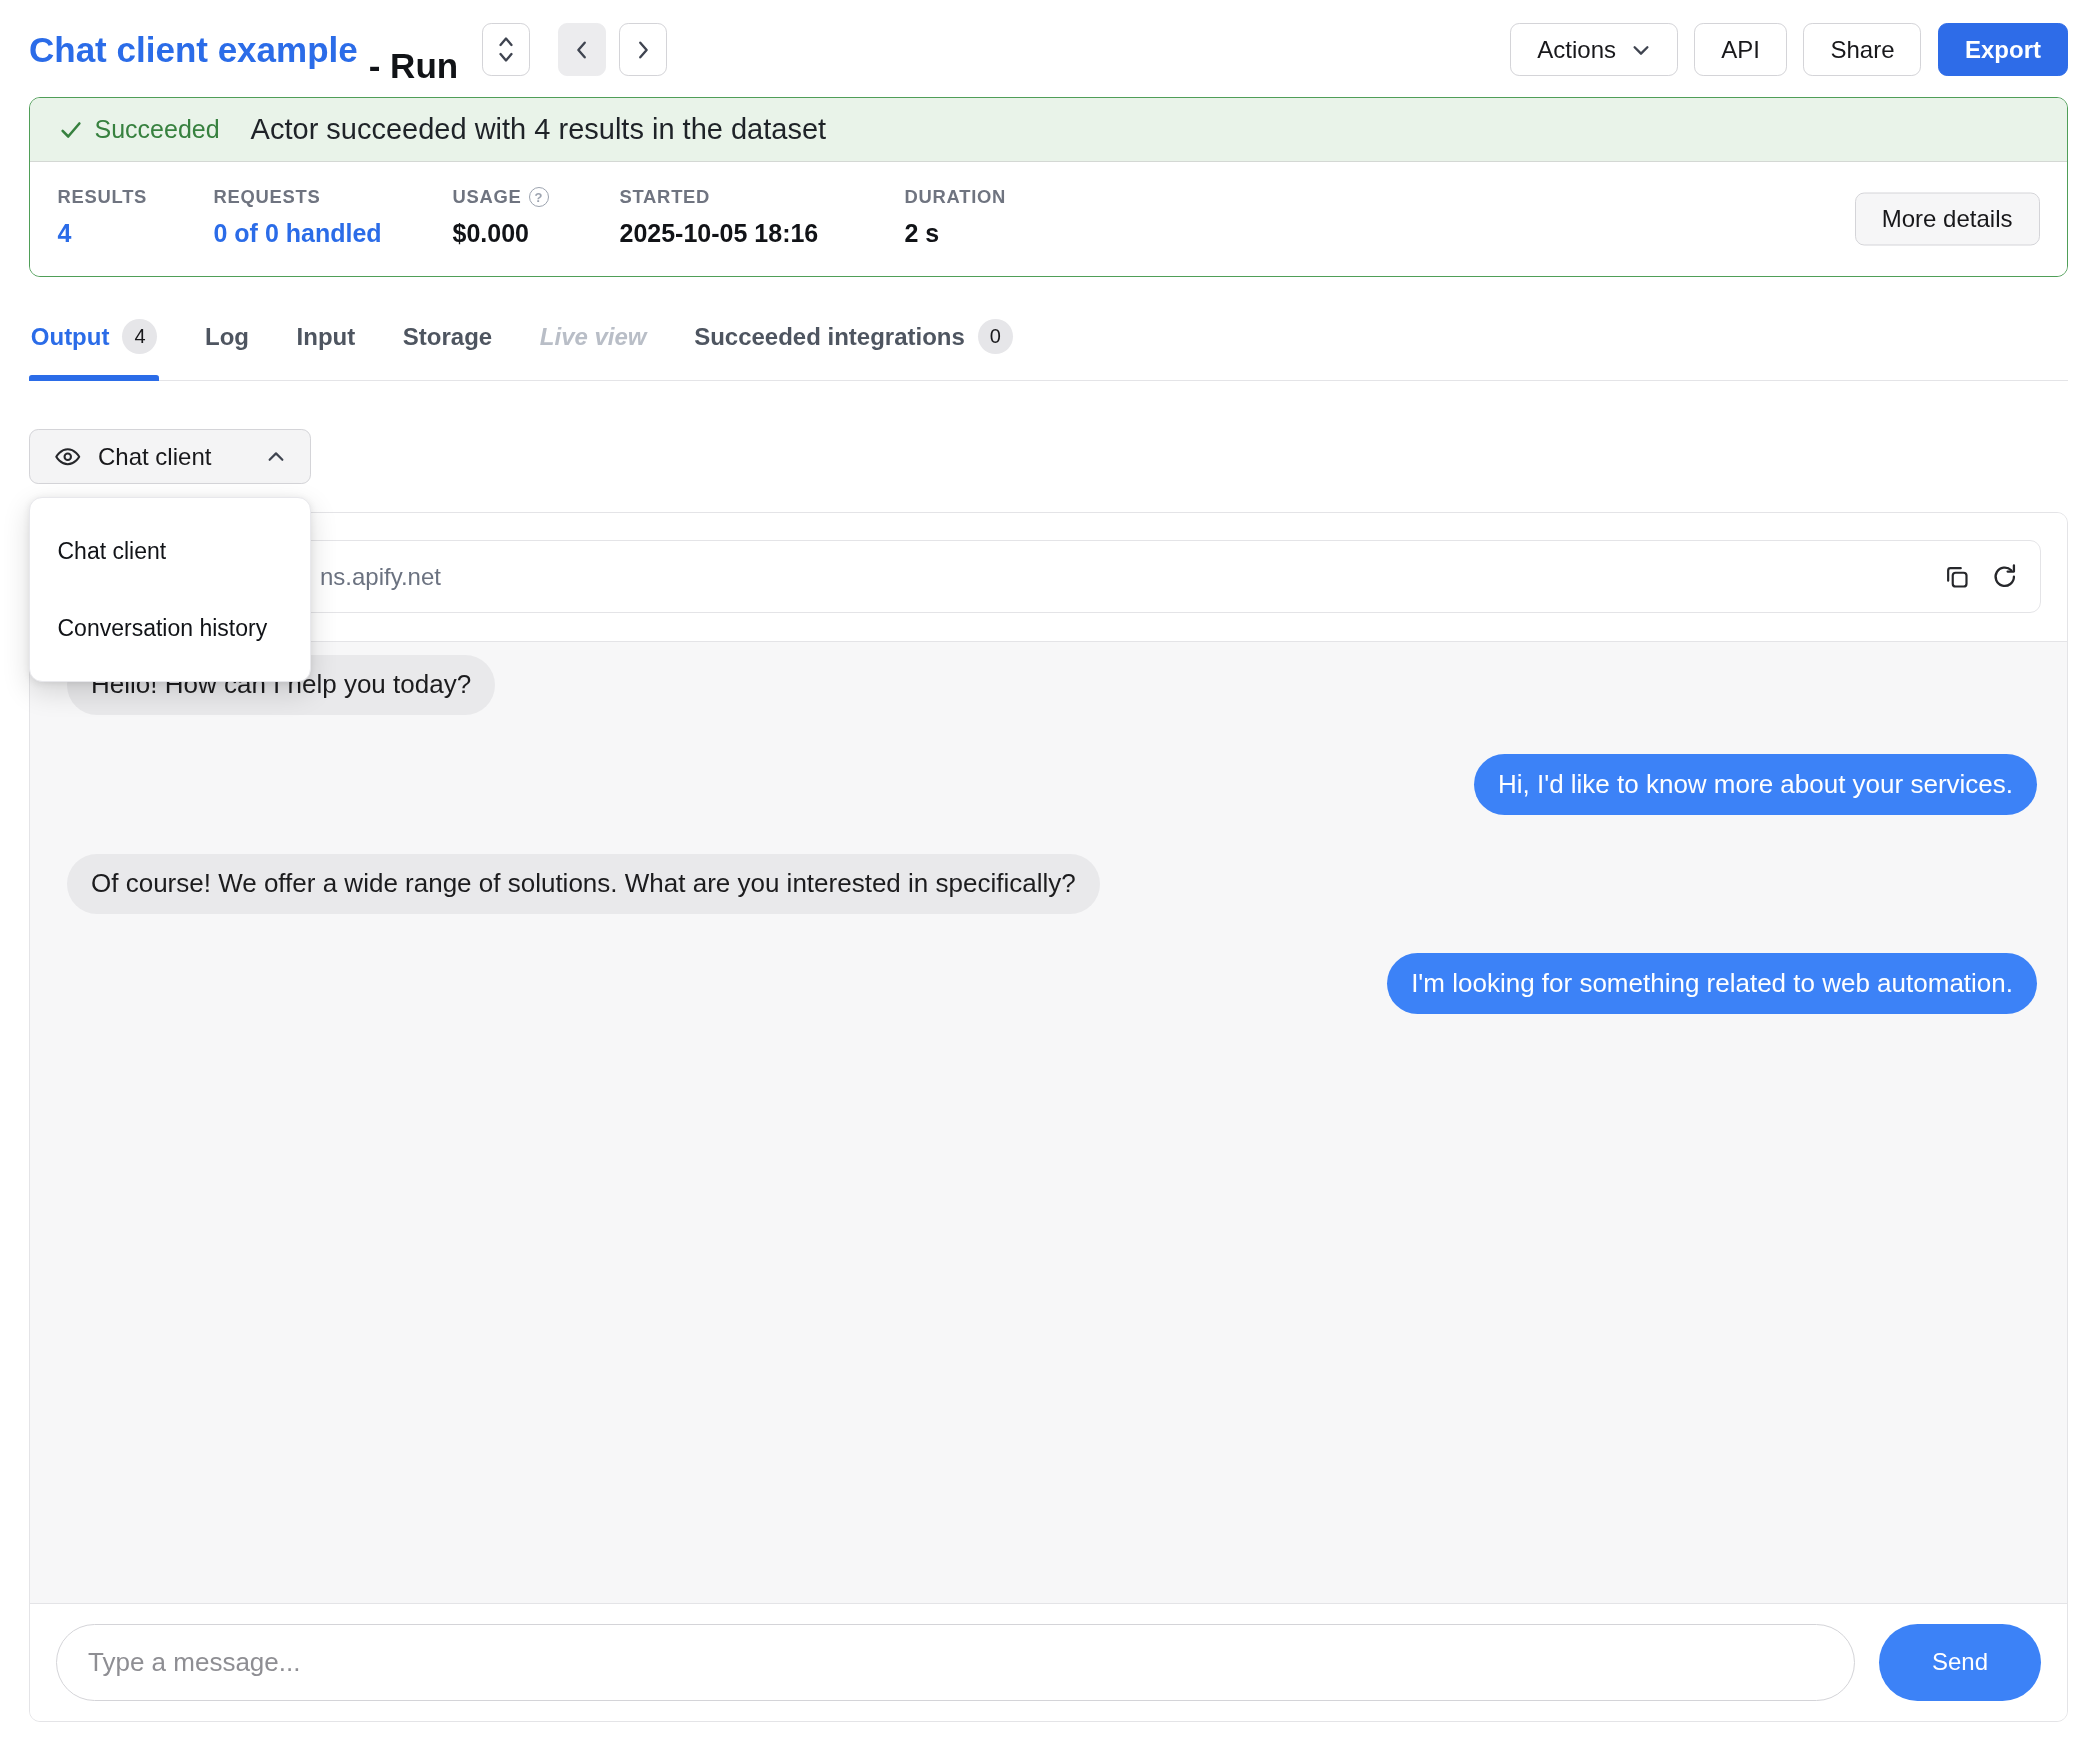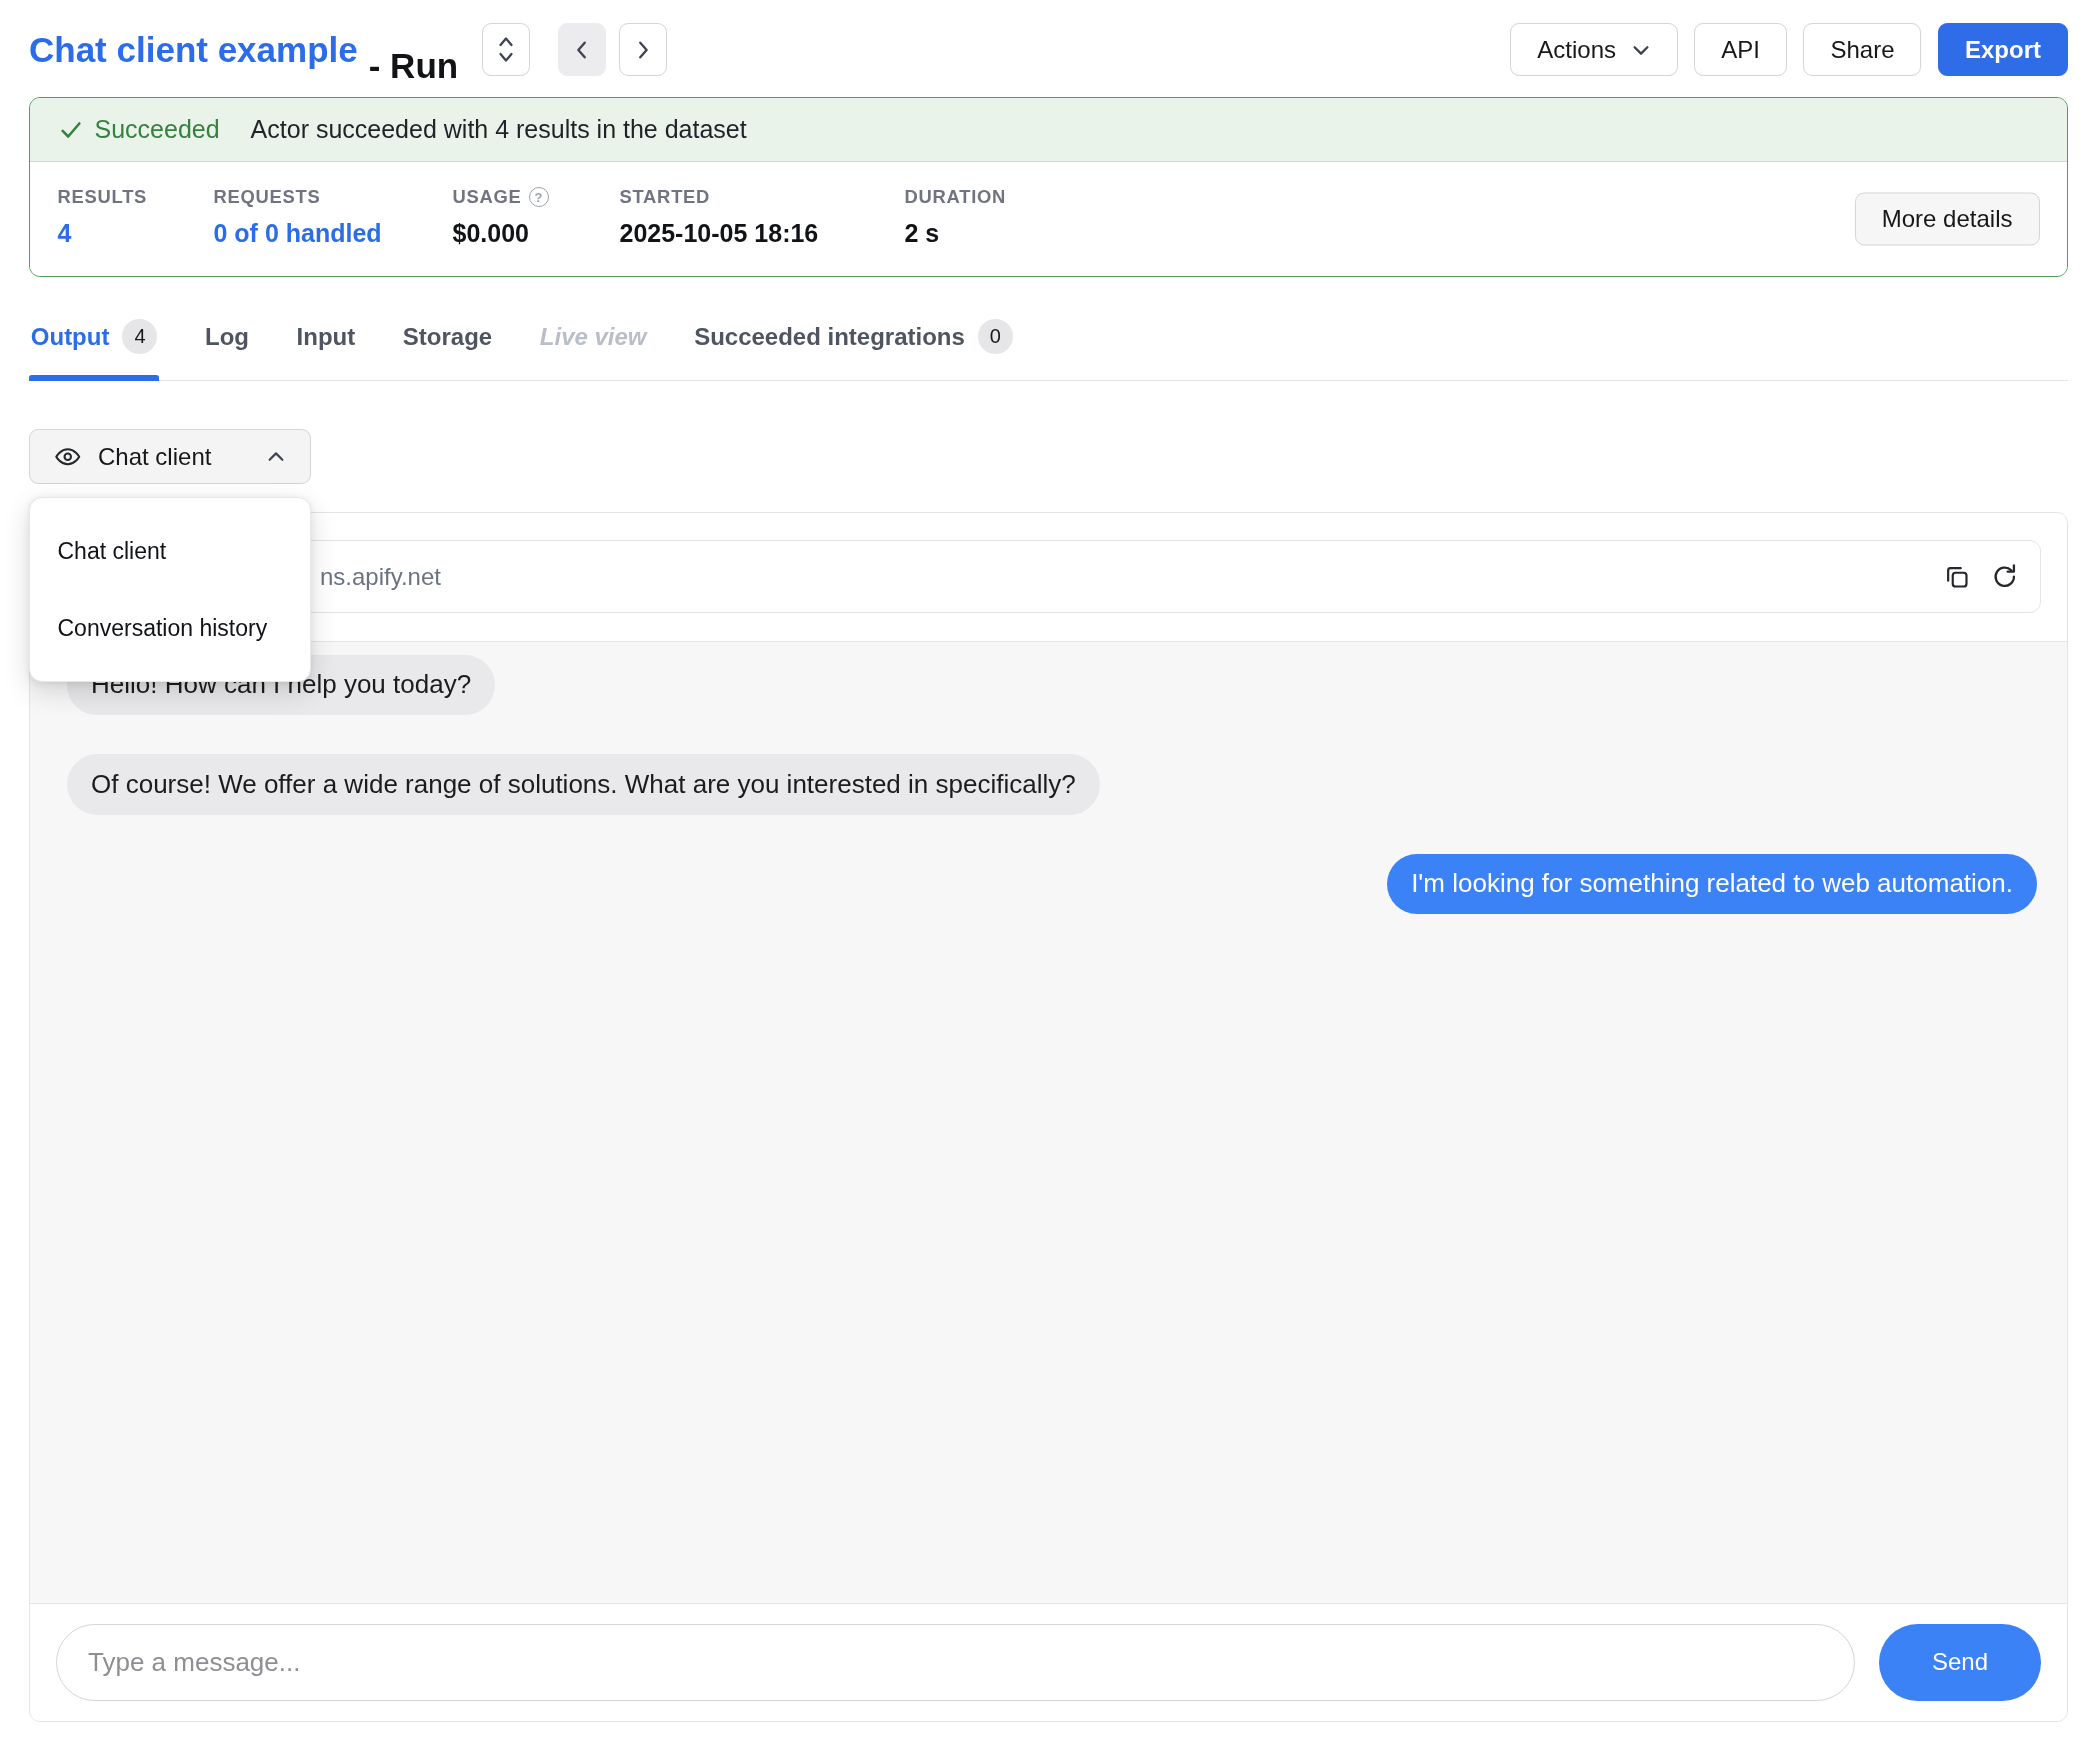--- a/index.html
+++ b/index.html
@@ -32,21 +32,21 @@
     font-size: 24px; font-weight: 500; color: #18181b; padding: 0 26px; cursor: pointer;
     font-family: "Liberation Sans", sans-serif;
   }
   .btn.primary { background: #2e6ce8; border-color: #2e6ce8; color: #fff; font-weight: 600; }
   .btn .chev { margin-left: 14.7px; display: inline-flex; }
 
   
   .status-box { margin-top: 20px; border: 1.8px solid #4f9e58; border-radius: 11px; overflow: hidden; }
   .status-banner { background: #e9f3e9; height: 64px; display: flex; align-items: center; padding: 0 27.5px; border-bottom: 0.9px solid #d4d8d4; }
   .status-label { display: flex; align-items: center; gap: 11px; color: #37813f; font-size: 25px; font-weight: 500; }
-  .status-message { margin-left: 31px; font-size: 25px; color: #1f2328; }
+  .status-message { margin-left: 31px; font-size: 29px; color: #1f2328; }
   .stats-row { background: #fff; display: flex; padding: 24px 27.5px 27.5px 27.5px; position: relative; }
   .stat { display: flex; flex-direction: column; gap: 11px; }
   .stat-label { font-size: 18.4px; font-weight: 700; color: #6f7480; letter-spacing: 0.04em; display: flex; align-items: center; gap: 7.3px; }
   .stat-value { font-size: 25px; font-weight: 700; color: #111317; }
   .stat-value.accent { color: #2b6ce8; }
   .stat.c0 { width: 156px; } .stat.c1 { width: 239px; } .stat.c2 { width: 167px; } .stat.c3 { width: 285px; } .stat.c4 { width: auto; }
   .q-icon { width: 20px; height: 20px; border: 1.8px solid #9ca3af; border-radius: 50%;
     display: inline-flex; align-items: center; justify-content: center;
     font-size: 13px; font-weight: 700; color: #9ca3af; }
   .q-icon::before { content: "?"; }
@@ -268,20 +268,23 @@
             </span>
           </button>
         </span>
       </div>
     </div>
 
     <div class="chat-area">
       <div class="msg-row bot">
         <div class="bubble bot">Hello! How can I help you today?</div>
       </div>
+      <div class="msg-row user">
+        <div class="bubble user">Hi, I'd like to know more about your services.</div>
+      </div>
       <div class="msg-row bot">
         <div class="bubble bot">Of course! We offer a wide range of solutions. What are you interested in specifically?</div>
       </div>
       <div class="msg-row user">
         <div class="bubble user">I'm looking for something related to web automation.</div>
       </div>
     </div>
 
     <div class="chat-footer">
       <input class="chat-input" type="text" placeholder="Type a message..." style="">

